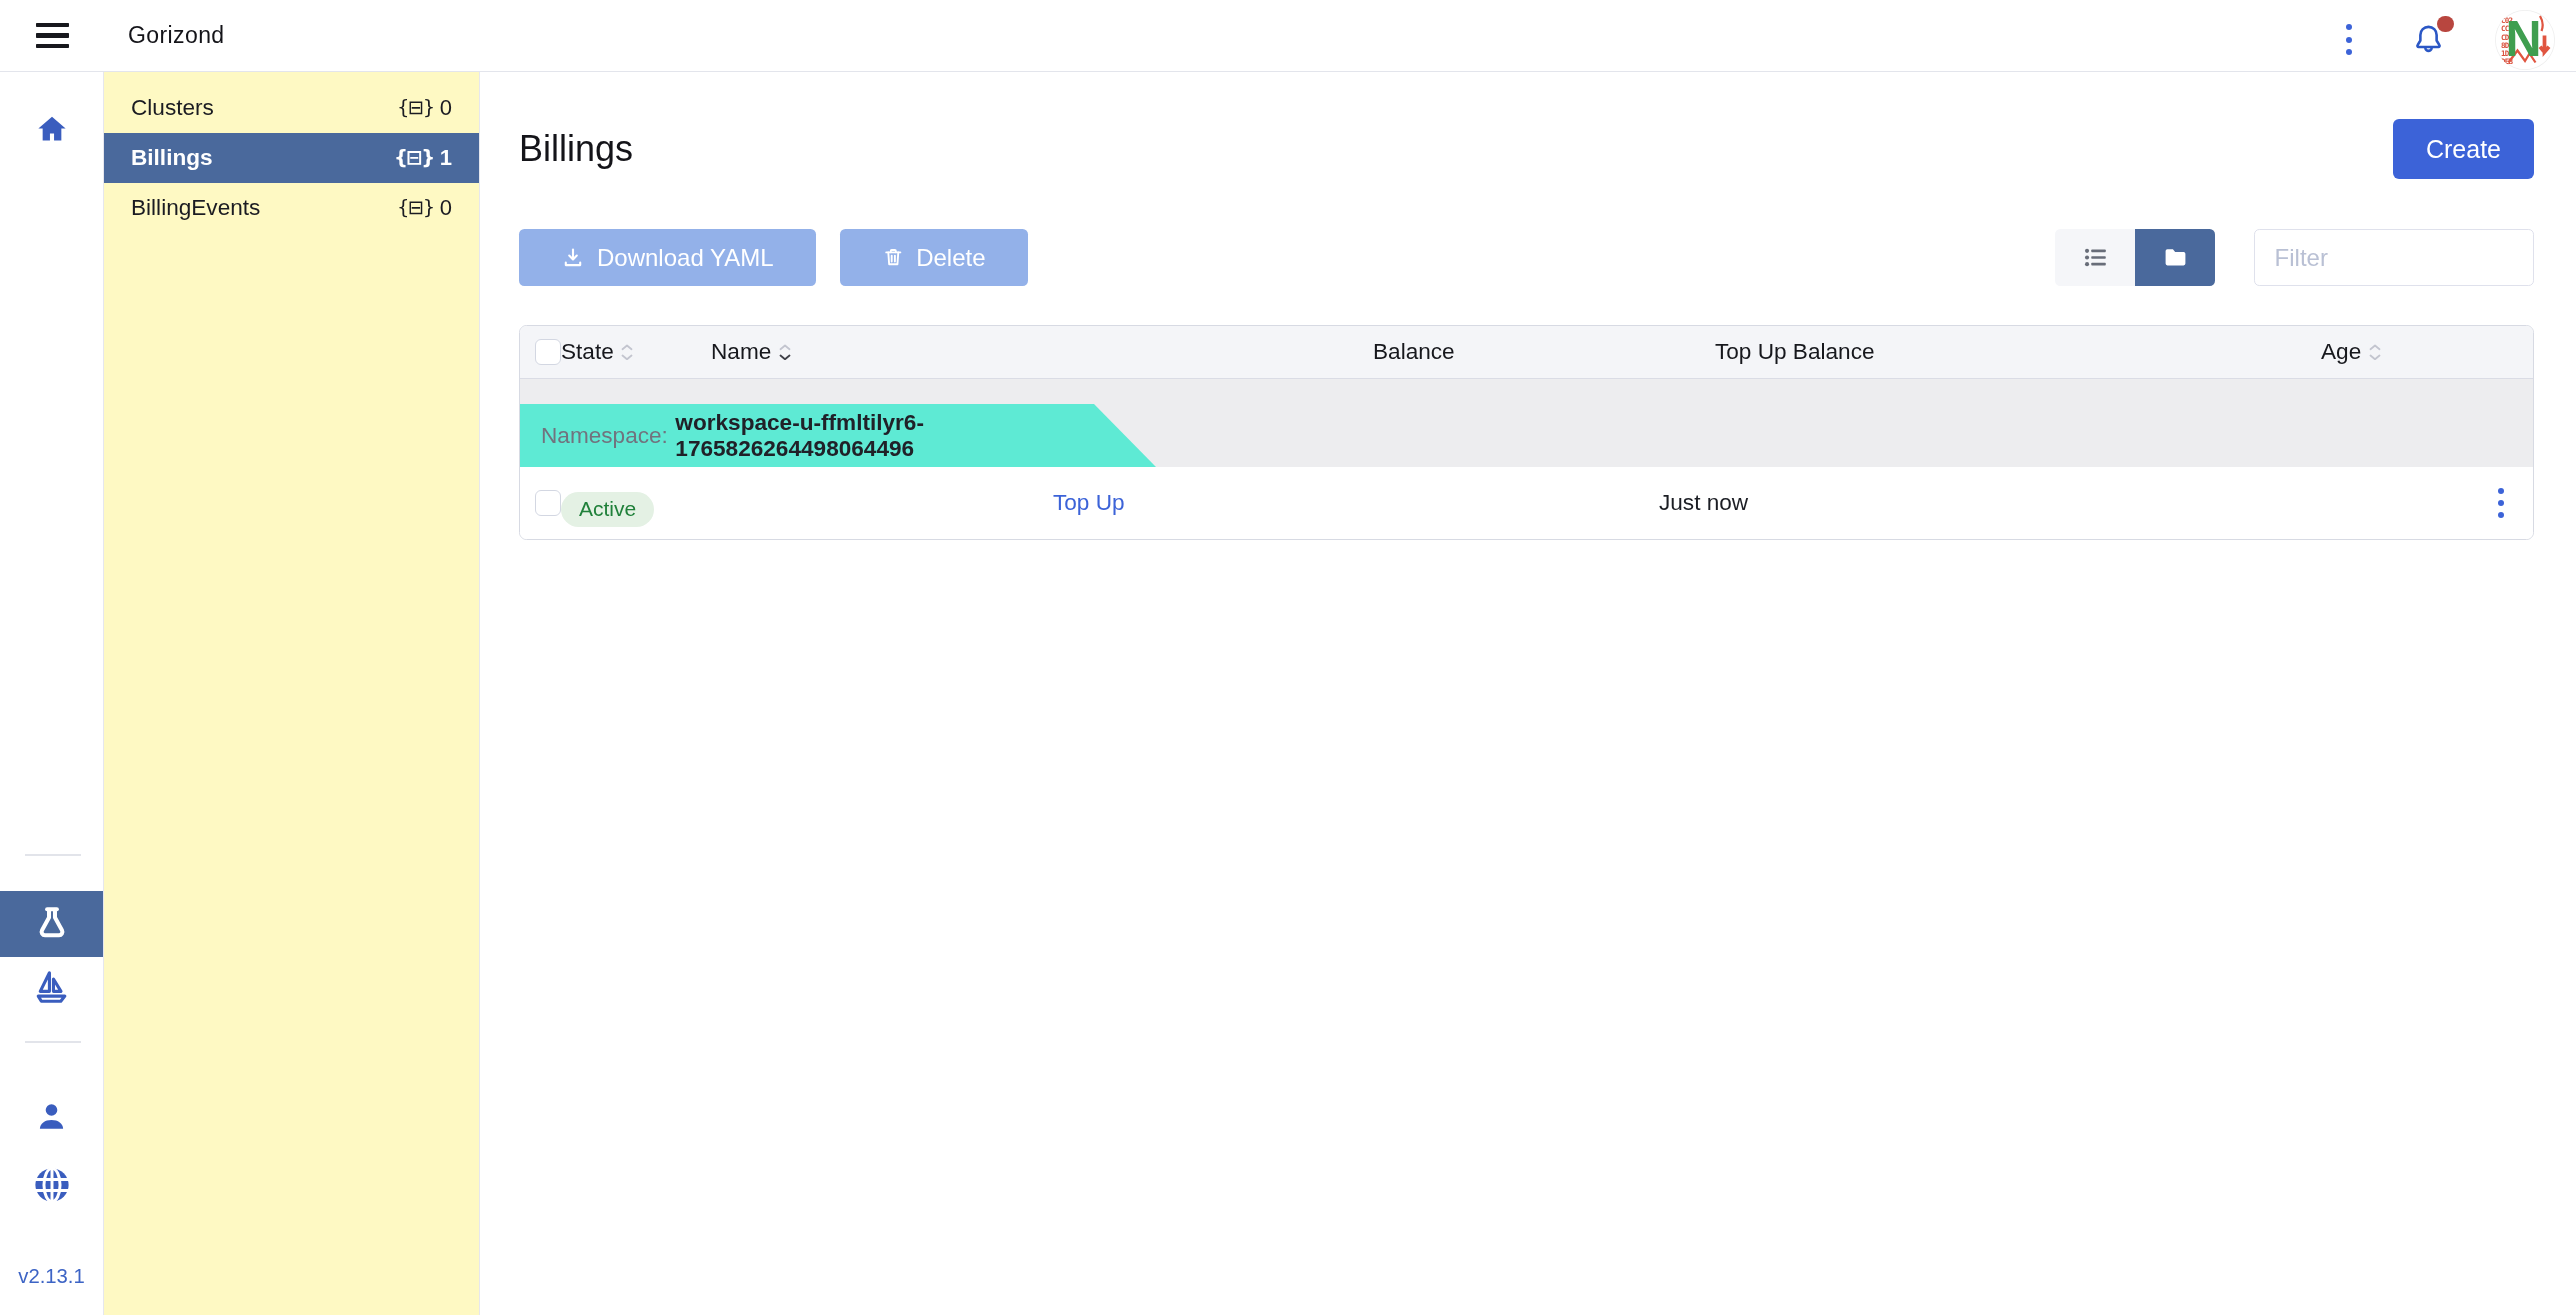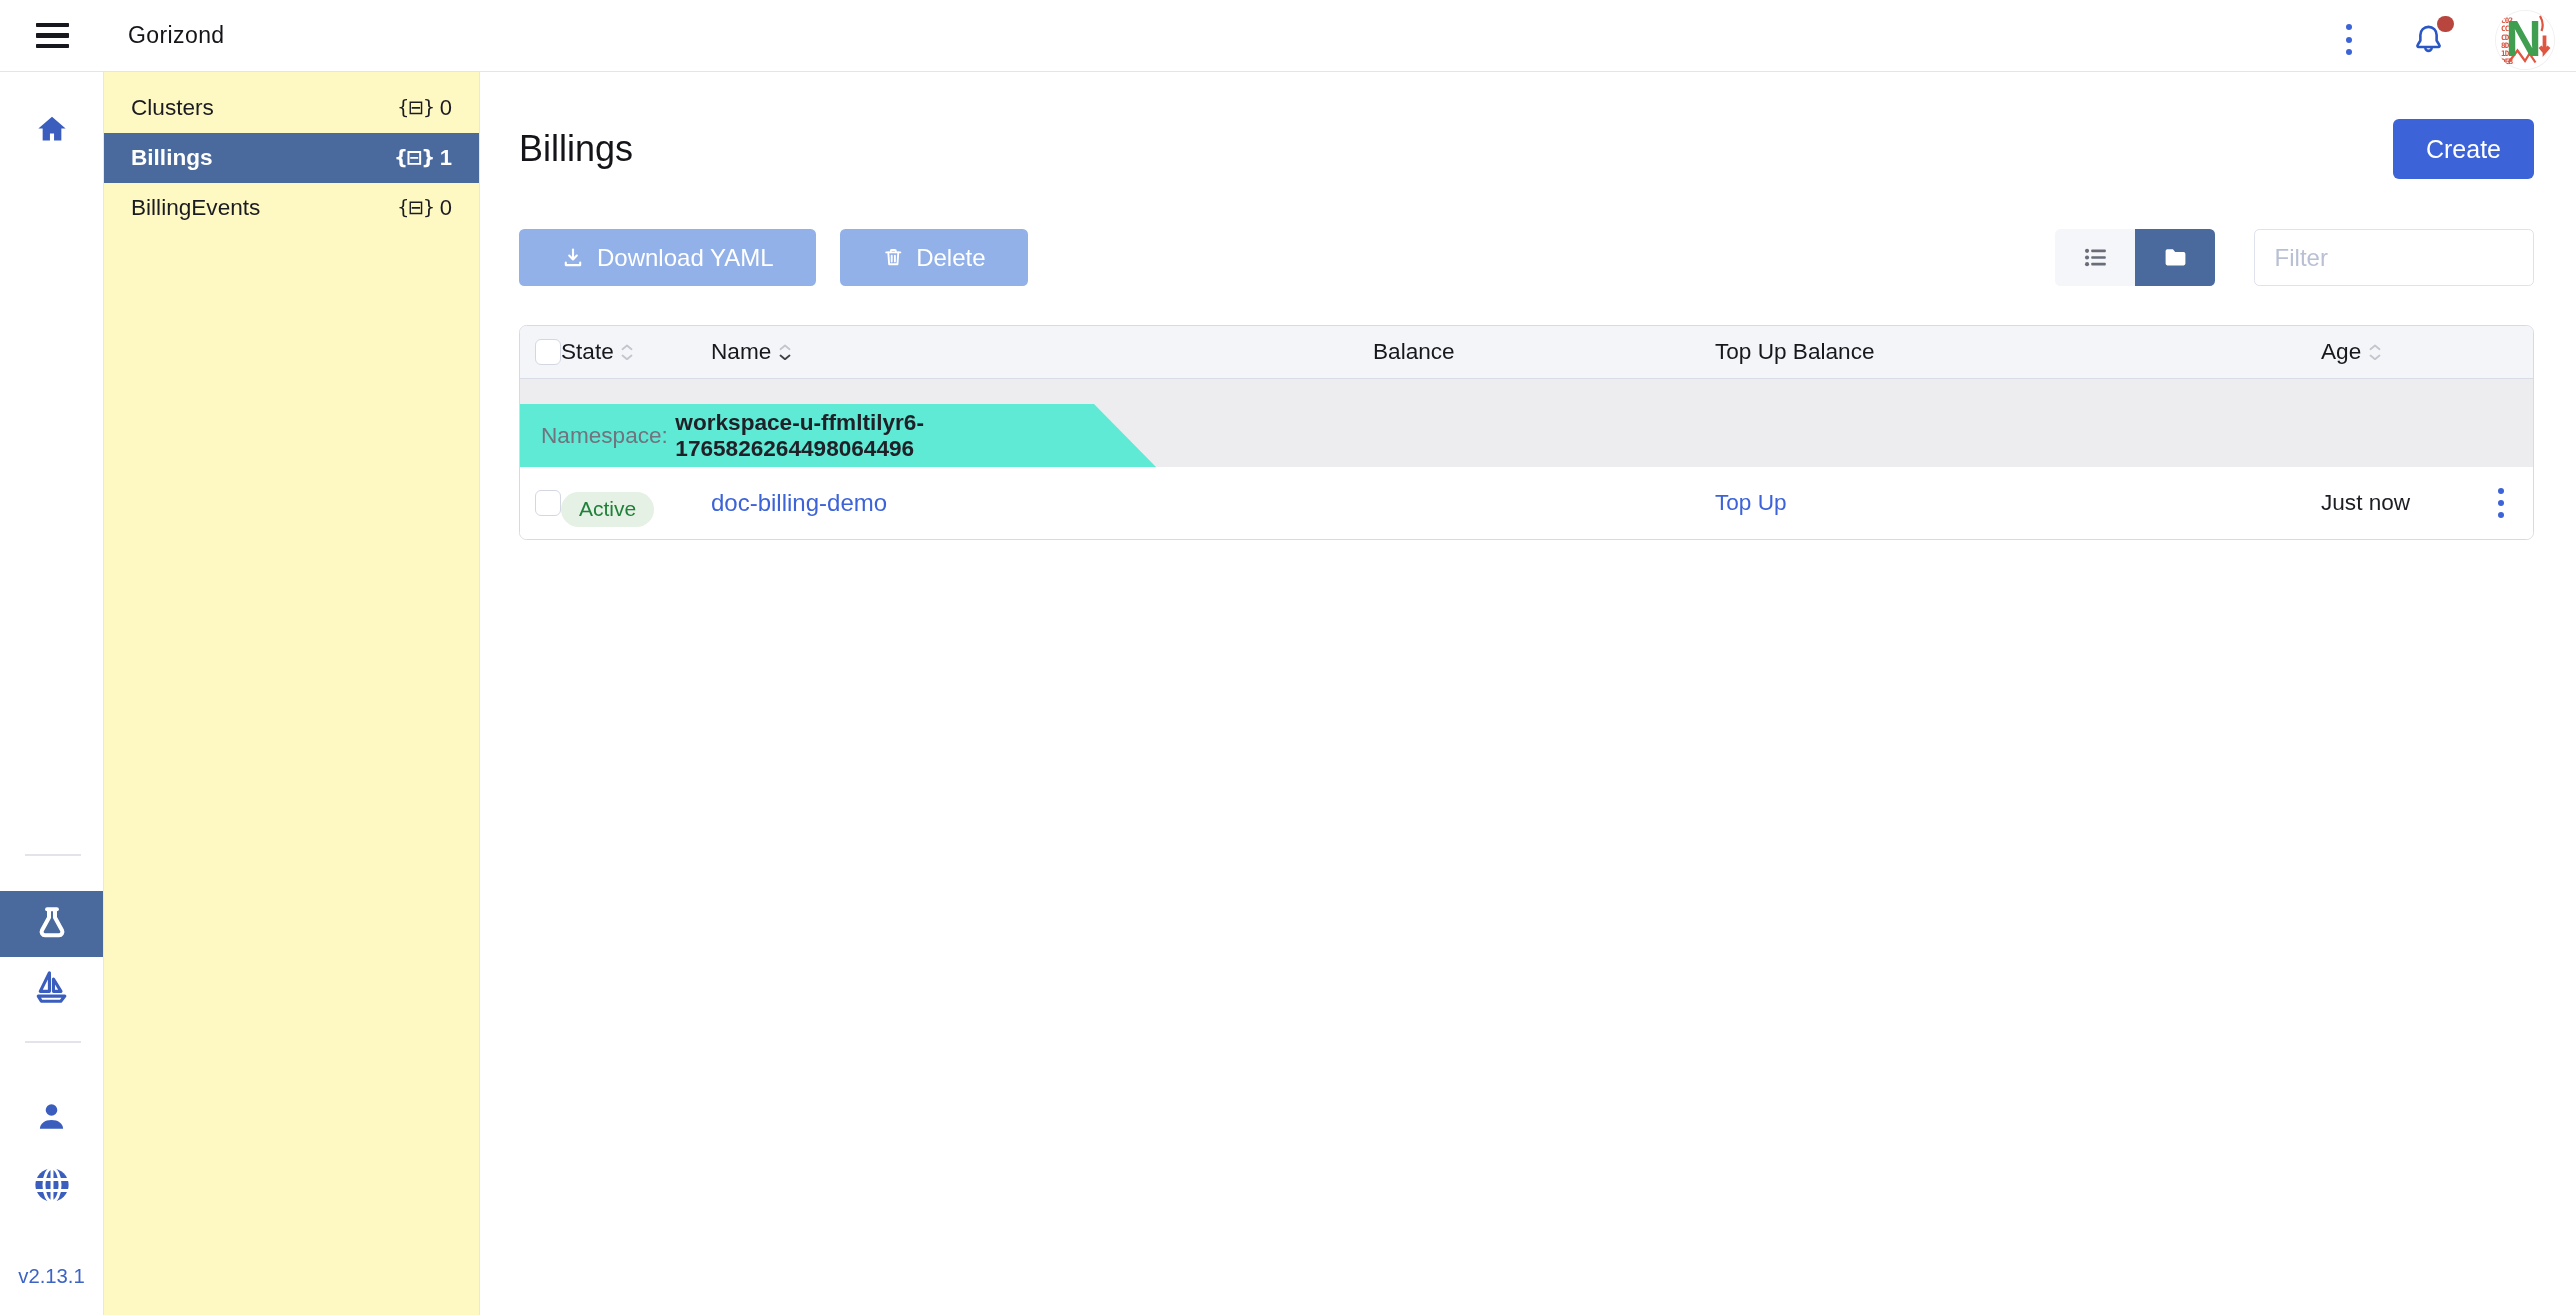--- a/index.html
+++ b/index.html
@@ -289,23 +289,20 @@
         </div>
       </div>
 
       <div class="trow">
         <div class="c1">
             <span class="checkbox"></span>
           </div>
         <div class="c2">
             <span class="badge">Active</span>
           </div>
-        <div class="c3">
-            <a class="link name-link">doc-billing-demo</a>
-          </div>
         <div class="c4">
             <span class="age-text"></span>
           </div>
         <div class="c5">
             <a class="link topup-link">Top Up</a>
           </div>
         <div class="c6">
             <span class="age-text">Just now</span>
           </div>
         <div class="row-kebab">

